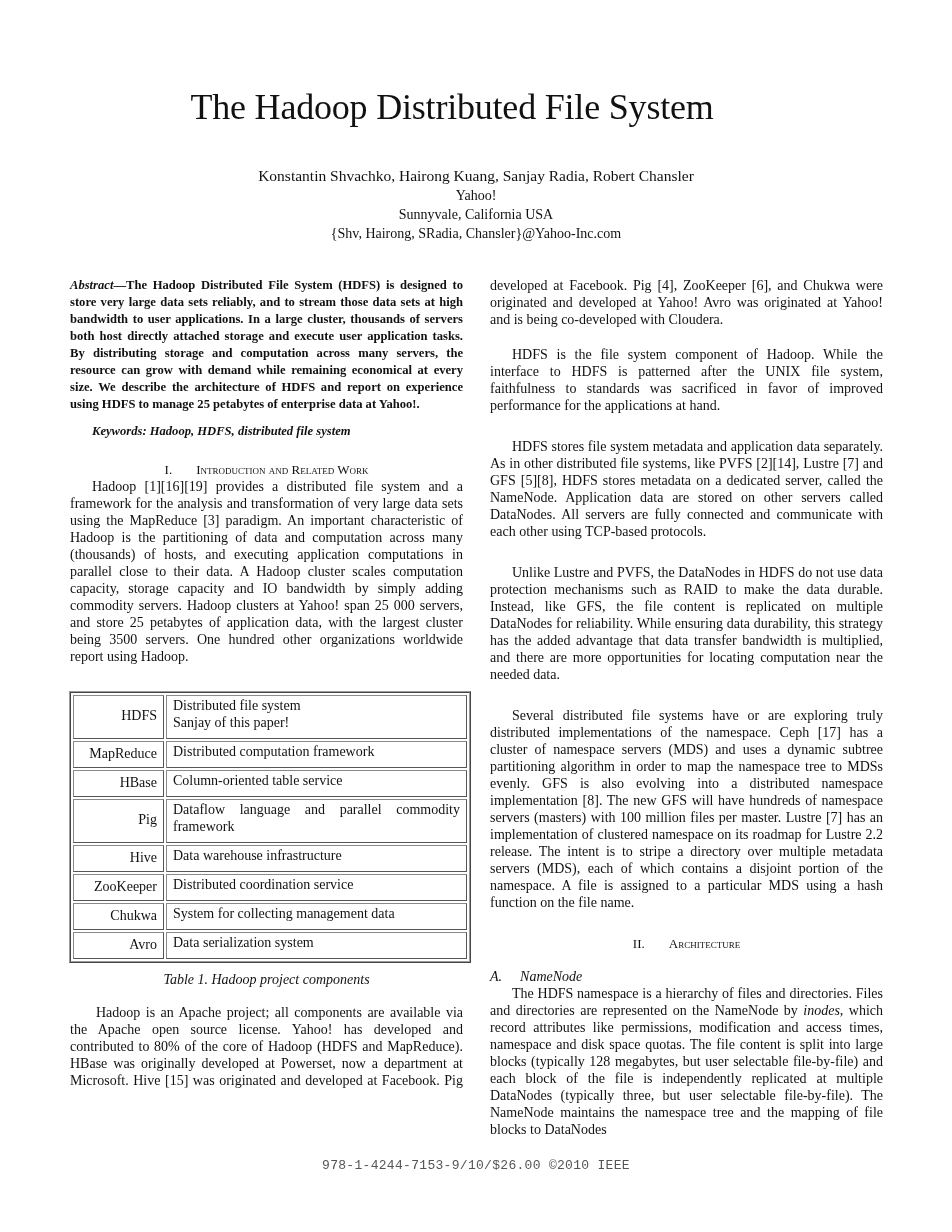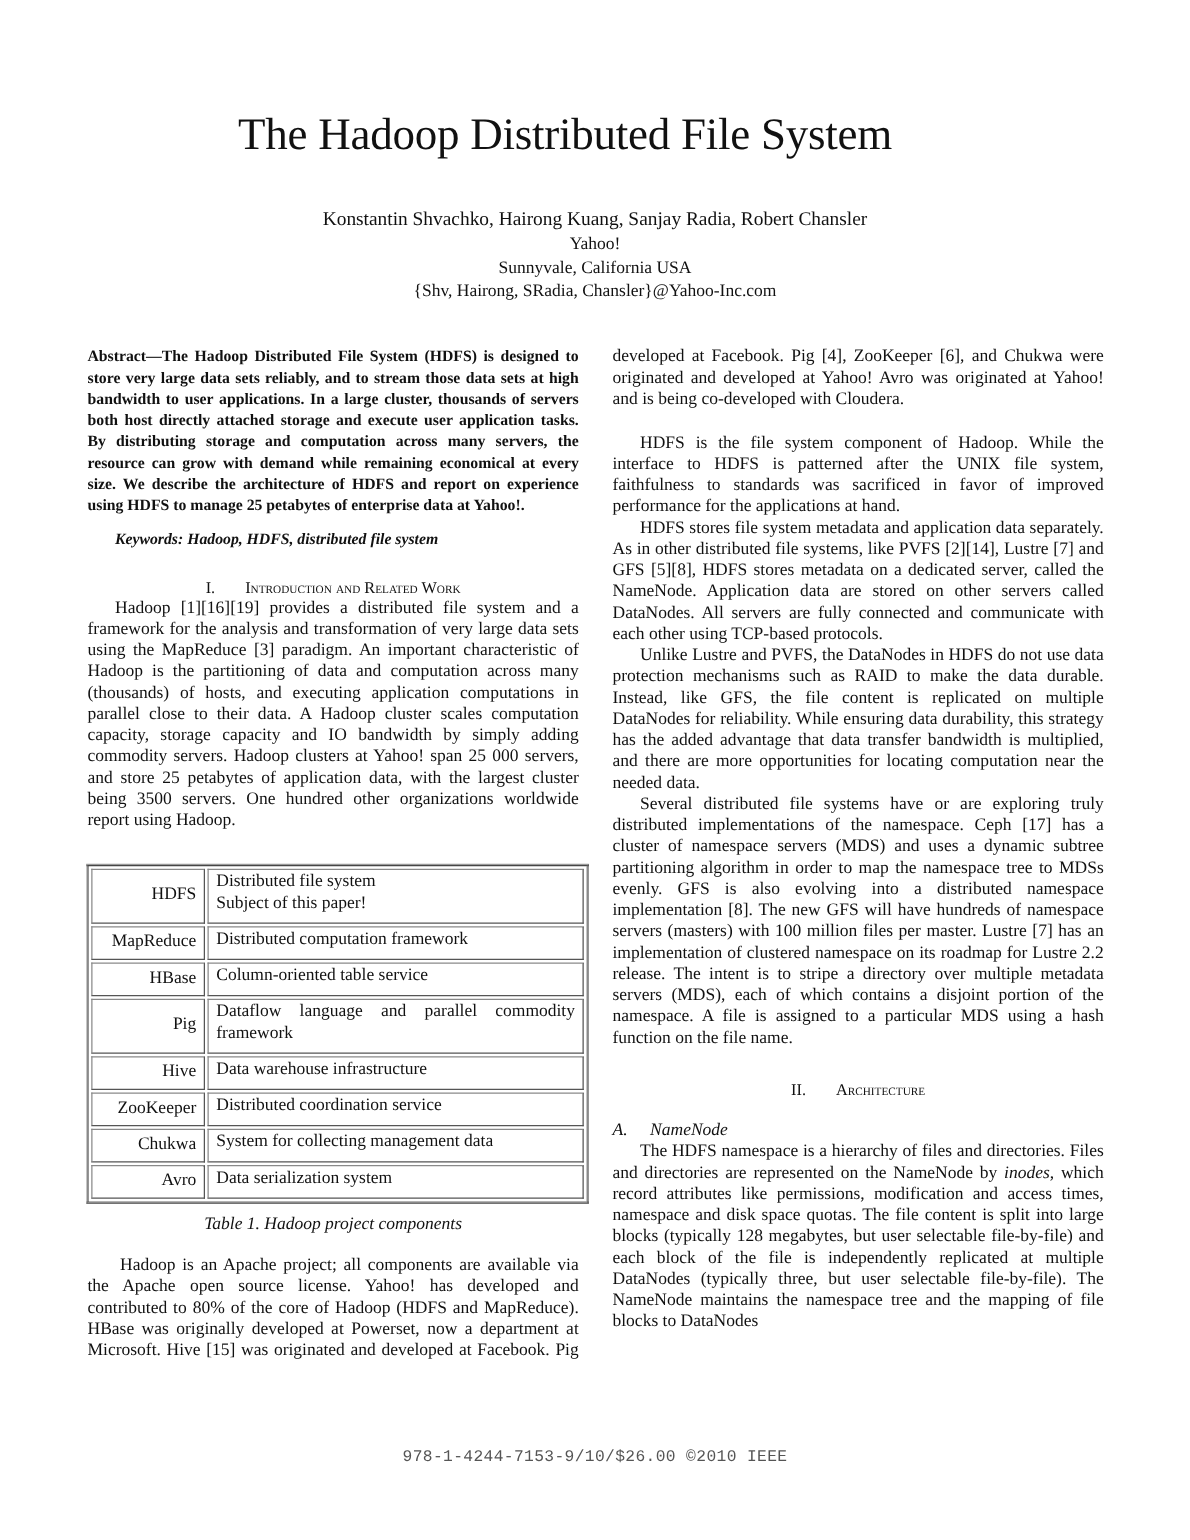--- a/index.html
+++ b/index.html
@@ -19,29 +19,29 @@
     .affil { position: absolute; left: 0; width: 952px; text-align: center; font-size: 14px; line-height: 18px; }
     .affil.a1 { top: 187px; }
     .affil.a2 { top: 206px; }
     .affil.a3 { top: 225px; }
 
     .col { position: absolute; width: 393px; font-size: 14px; line-height: 17px; text-align: justify; }
     .col-left { left: 70px; top: 277px; }
     .col-right { left: 490px; top: 277px; width: 393px; }
 
     .abstract { font-weight: bold; font-size: 12.6px; line-height: 17px; text-align: justify; margin: 0; }
-    .abstract .lead { }
+    .abstract .lead { font-style: italic; }
     .keywords { font-weight: bold; font-style: italic; font-size: 12.6px; margin: 10px 0 0 22px; }
 
     .section-heading { text-align: center; font-size: 13px; line-height: 17px; margin: 0; }
     .section-heading .num { margin-right: 24px; }
     .sc { font-variant: small-caps; }
 
     p.body { margin: 0; text-indent: 22px; hyphens: manual; }
-    p.body.gap { margin-top: 0; }
+    p.body.gap { margin-top: 24px; }
 
     .subheading { font-style: italic; font-size: 14px; line-height: 17px; margin: 0; }
     .subheading .letter { margin-right: 18px; }
 
     table.components {
       border-collapse: separate; border-spacing: 2px;
       border: 2px ridge #9a9a9a; width: 402px; margin-left: -1px;
       font-size: 14px; line-height: 17px;
     }
     table.components td {
@@ -75,21 +75,21 @@
 
   <p class="body" data-name="intro-paragraph-1">Hadoop [1][16][19] provides a distributed file system and a framework for the analysis and transformation of very large data sets using the MapReduce [3] paradigm.  An important characteristic of Hadoop is the partitioning of data and compu­tation across many (thousands) of hosts, and executing applica­tion computations in parallel close to their data. A Hadoop cluster scales computation capacity, storage capacity and IO bandwidth by simply adding commodity servers. Hadoop clus­ters at Yahoo! span 25 000 servers, and store 25 petabytes of application data, with the largest cluster being 3500 servers. One hundred other organizations worldwide report using Hadoop.</p>
 
   <div style="margin-top:26px;" data-name="table-1-container">
     <table class="components" data-name="components-table">
       <tbody>
         <tr data-name="table-row">
           <td class="name" data-name="component-name">HDFS</td>
           <td class="desc" data-name="component-desc">
               <div data-name="component-desc-line">Distributed file system</div>
-              <div data-name="component-desc-line">Subject of this paper!</div>
+              <div data-name="component-desc-line">Sanjay of this paper!</div>
             </td>
         </tr>
         <tr data-name="table-row">
           <td class="name" data-name="component-name">MapReduce</td>
           <td class="desc" data-name="component-desc">Distributed computation framework</td>
         </tr>
         <tr data-name="table-row">
           <td class="name" data-name="component-name">HBase</td>
           <td class="desc" data-name="component-desc">Column-oriented table service</td>
         </tr>

